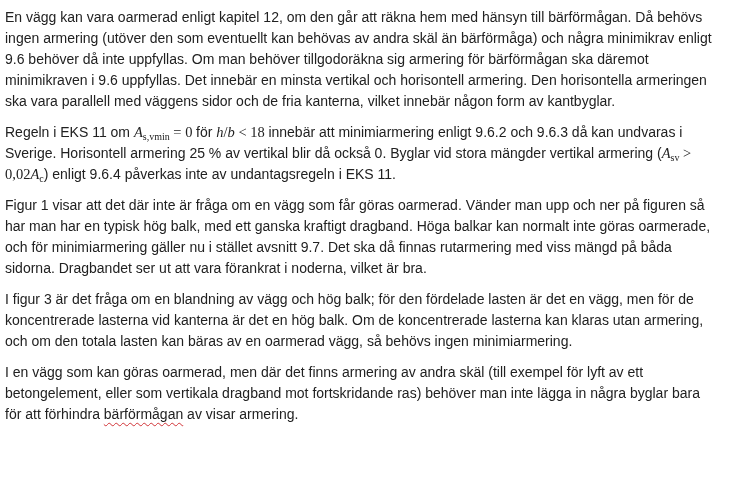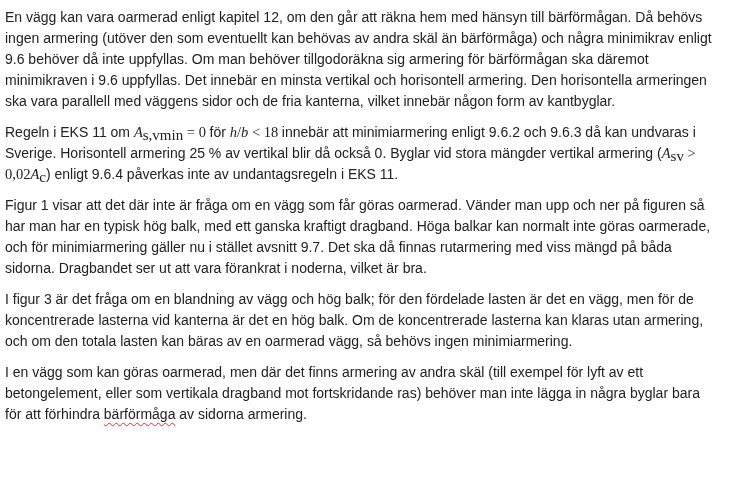--- a/index.html
+++ b/index.html
@@ -31,21 +31,21 @@
   }
   .math {
     font-family: "Liberation Serif", serif;
     font-size: 14.5px;
   }
   .math .mvar {
     font-style: italic;
   }
   sub.msub {
     font-style: normal;
-    font-size: 15px;
+    font-size: 10px;
     line-height: 0;
     vertical-align: -3px;
     letter-spacing: 0;
   }
   .spell-error {
     text-decoration-line: underline;
     text-decoration-style: wavy;
     text-decoration-color: #d13438;
     text-decoration-thickness: 1px;
     text-underline-offset: 3px;
@@ -53,15 +53,15 @@
 </style>
 </head>
 <body>
 
 <main class="doc">
   <div>
       <p class="para"><span class="run">En vägg kan vara oarmerad enligt kapitel 12, om den går att räkna hem med hänsyn till bärförmågan. Då behövs ingen armering (utöver den som eventuellt kan behövas av andra skäl än bärförmåga) och några minimikrav enligt 9.6 behöver då inte uppfyllas. Om man behöver tillgodoräkna sig armering för bärförmågan ska däremot minimikraven i 9.6 uppfyllas. Det innebär en minsta vertikal och horisontell armering. Den horisontella armeringen ska vara parallell med väggens sidor och de fria kanterna, vilket innebär någon form av kantbyglar.</span></p>
       <p class="para"><span class="run">Regeln i EKS 11 om </span><span class="math"><span class="mvar">A</span><sub class="msub">s,vmin</sub></span><span class="math"> = 0 </span><span class="run">för </span><span class="math"><span class="mvar">h</span></span><span class="math">/</span><span class="math"><span class="mvar">b</span></span><span class="math"> &lt; 18 </span><span class="run">innebär att minimiarmering enligt 9.6.2 och 9.6.3 då kan undvaras i Sverige. Horisontell armering 25 % av vertikal blir då också 0. Byglar vid stora mängder vertikal armering (</span><span class="math"><span class="mvar">A</span><sub class="msub">sv</sub></span><span class="math"> &gt; 0,02</span><span class="math"><span class="mvar">A</span><sub class="msub">c</sub></span><span class="run">) enligt 9.6.4 påverkas inte av undantagsregeln i EKS 11.</span></p>
       <p class="para"><span class="run">Figur 1 visar att det där inte är fråga om en vägg som får göras oarmerad. Vänder man upp och ner på figuren så har man har en typisk hög balk, med ett ganska kraftigt dragband. Höga balkar kan normalt inte göras oarmerade, och för minimiarmering gäller nu i stället avsnitt 9.7. Det ska då finnas rutarmering med viss mängd på båda sidorna. Dragbandet ser ut att vara förankrat i noderna, vilket är bra.</span></p>
       <p class="para"><span class="run">I figur 3 är det fråga om en blandning av vägg och hög balk; för den fördelade lasten är det en vägg, men för de koncentrerade lasterna vid kanterna är det en hög balk. Om de koncentrerade lasterna kan klaras utan armering, och om den totala lasten kan bäras av en oarmerad vägg, så behövs ingen minimiarmering.</span></p>
-      <p class="para"><span class="run">I en vägg som kan göras oarmerad, men där det finns armering av andra skäl (till exempel för lyft av ett betongelement, eller som vertikala dragband mot fortskridande ras) behöver man inte lägga in några byglar bara för att förhindra </span><span class="run spell-error">bärförmåga</span><span class="run"> av sidorna armering.</span></p>
+      <p class="para"><span class="run">I en vägg som kan göras oarmerad, men där det finns armering av andra skäl (till exempel för lyft av ett betongelement, eller som vertikala dragband mot fortskridande ras) behöver man inte lägga in några byglar bara för att förhindra </span><span class="run spell-error">bärförmågan</span><span class="run"> av visar armering.</span></p>
     </div>
 </main>
 
 </body></html>

